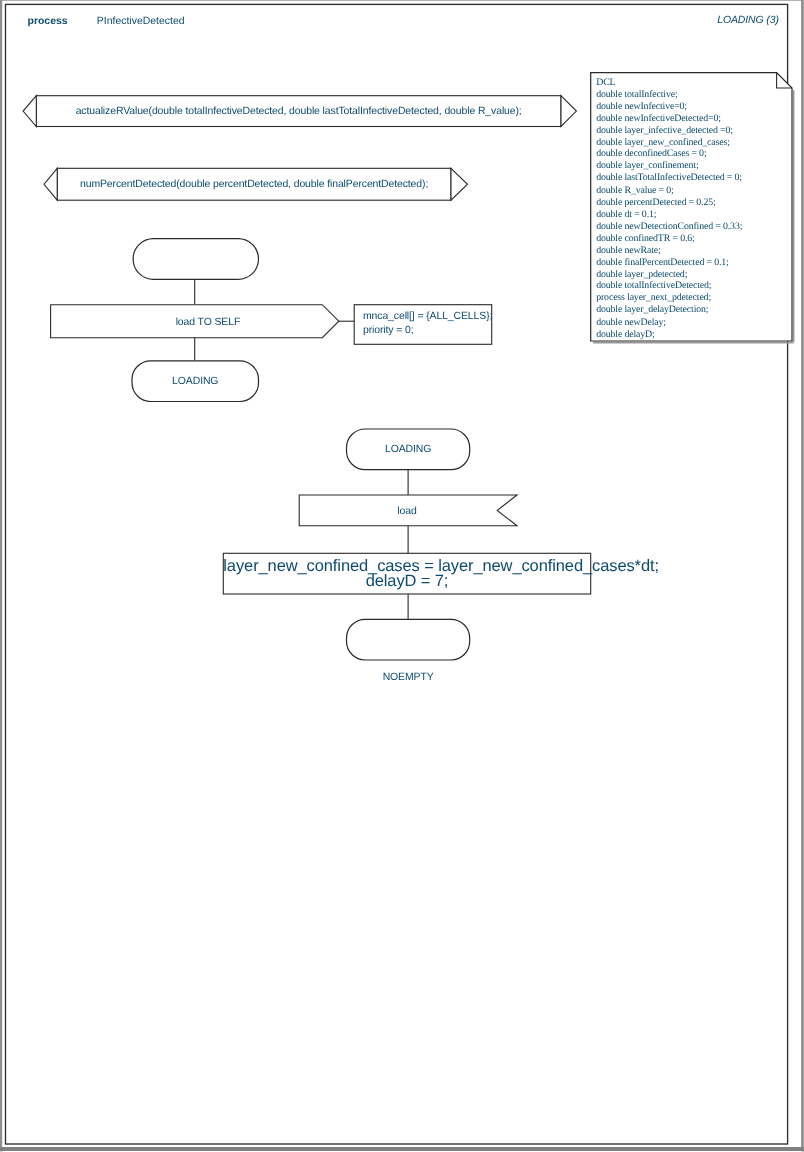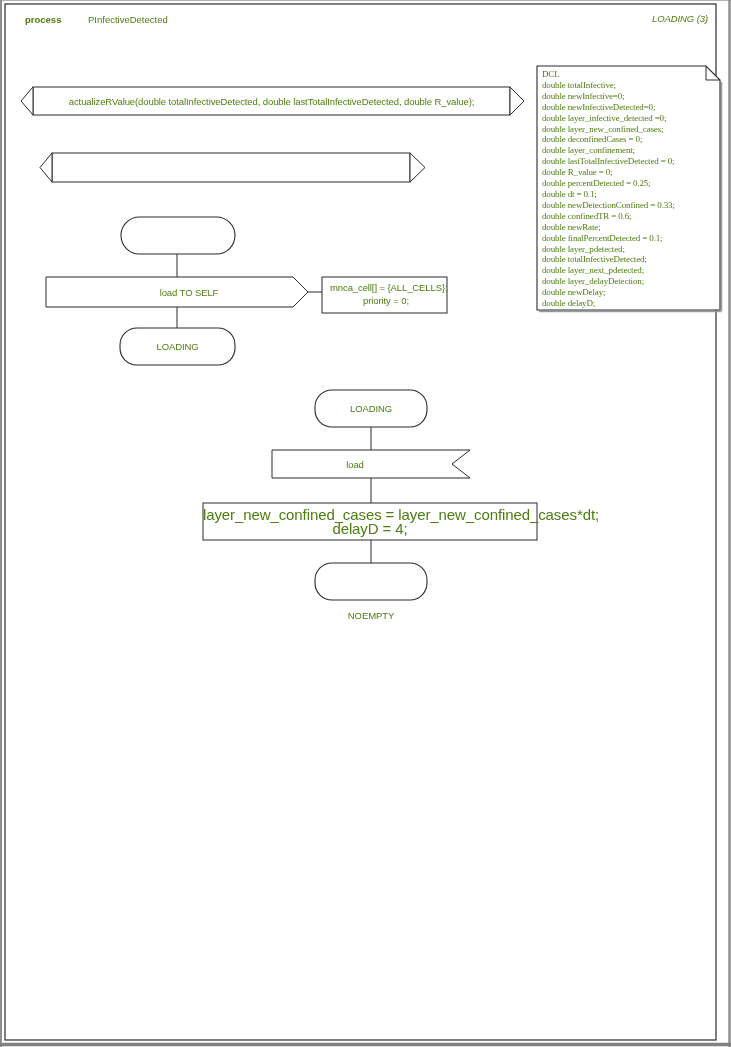--- a/index.html
+++ b/index.html
@@ -1,35 +1,34 @@
 <!DOCTYPE html>
 <html><head>
 <meta charset="utf-8">
 <style>
   html,body{margin:0;padding:0;background:#fff;}
   #canvas{
     position:relative;
     width:731px;height:1047px;
     background:#ffffff;
     font-family:"Liberation Sans", sans-serif;
-    color:#4d7c0f;
+    color:#0c4a6e;
     overflow:hidden;
   }
   #shape-layer{position:absolute;left:0;top:0;width:731px;height:1047px;}
   .txt{position:absolute;font-size:9.5px;line-height:11px;white-space:nowrap;}
   .lbl{
     position:absolute;display:flex;align-items:center;justify-content:center;
     font-size:9.5px;letter-spacing:-0.1px;white-space:nowrap;
   }
   .bold{font-weight:bold;}
   .right{justify-content:flex-end;font-style:italic;}
   .note-text{
     position:absolute;font-size:9.5px;line-height:13px;letter-spacing:-0.1px;
     white-space:nowrap;
-    text-align:center;
   }
   .task-text{
     position:absolute;font-size:15px;line-height:13.5px;letter-spacing:-0.1px;
     text-align:center;white-space:nowrap;
   }
   .dcl-text{
     position:absolute;font-size:9px;line-height:10.9px;letter-spacing:-0.15px;
     white-space:nowrap;
     font-family:Liberation Serif, serif;
   }
@@ -88,33 +87,34 @@
       <polygon points="537,66 706,66 720,80 720,310 537,310" fill="#fff" stroke="#2a2a2a" stroke-width="1.1"></polygon>
       <polyline points="706,66 706,80 720,80" fill="none" stroke="#2a2a2a" stroke-width="1"></polyline>
     </g>
   </svg>
 
   <div class="txt bold" style="left:25px;top:14px;">process</div>
   <div class="txt" style="left:88px;top:14px;">PInfectiveDetected</div>
   <div class="lbl right" style="left:500px;top:10px;width:208px;height:16px;">LOADING (3)</div>
 
   <div class="lbl" style="left:33px;top:87px;width:477px;height:28px;">actualizeRValue(double totalInfectiveDetected, double lastTotalInfectiveDetected, double R_value);</div>
+  <div class="lbl" style="left:52px;top:153px;width:358px;height:29px;">numPercentDetected(double percentDetected, double finalPercentDetected);</div>
 
   <div class="lbl" style="left:46px;top:277px;width:262px;height:30px;margin-left:12px;">load TO SELF</div>
   <div class="note-text" style="left:330px;top:281px;width:112px;">
       <div>mnca_cell[] = {ALL_CELLS};</div>
       <div>priority = 0;</div>
     </div>
   <div class="lbl" style="left:120px;top:328px;width:115px;height:37px;">LOADING</div>
 
   <div class="lbl" style="left:315px;top:390px;width:112px;height:37px;">LOADING</div>
-  <div class="lbl" style="left:256px;top:450px;width:198px;height:28px;">load</div>
+  <div class="lbl" style="left:271px;top:450px;width:198px;height:28px;">load</div>
   <div class="task-text" style="left:203px;top:508px;width:334px;">
       <div>layer_new_confined_cases = layer_new_confined_cases*dt;</div>
-      <div>delayD = 4;</div>
+      <div>delayD = 7;</div>
     </div>
   <div class="lbl" style="left:315px;top:597px;width:112px;height:37px;">NOEMPTY</div>
 
   <div class="dcl-text" style="left:542px;top:69px;width:176px;">
       <div>DCL</div>
       <div>double totalInfective;</div>
       <div>double newInfective=0;</div>
       <div>double newInfectiveDetected=0;</div>
       <div>double layer_infective_detected =0;</div>
       <div>double layer_new_confined_cases;</div>
@@ -123,19 +123,19 @@
       <div>double lastTotalInfectiveDetected = 0;</div>
       <div>double R_value = 0;</div>
       <div>double percentDetected = 0.25;</div>
       <div>double dt = 0.1;</div>
       <div>double newDetectionConfined = 0.33;</div>
       <div>double confinedTR = 0.6;</div>
       <div>double newRate;</div>
       <div>double finalPercentDetected = 0.1;</div>
       <div>double layer_pdetected;</div>
       <div>double totalInfectiveDetected;</div>
-      <div>double layer_next_pdetected;</div>
+      <div>process layer_next_pdetected;</div>
       <div>double layer_delayDetection;</div>
       <div>double newDelay;</div>
       <div>double delayD;</div>
     </div>
 
 </div>
 
 </body></html>

